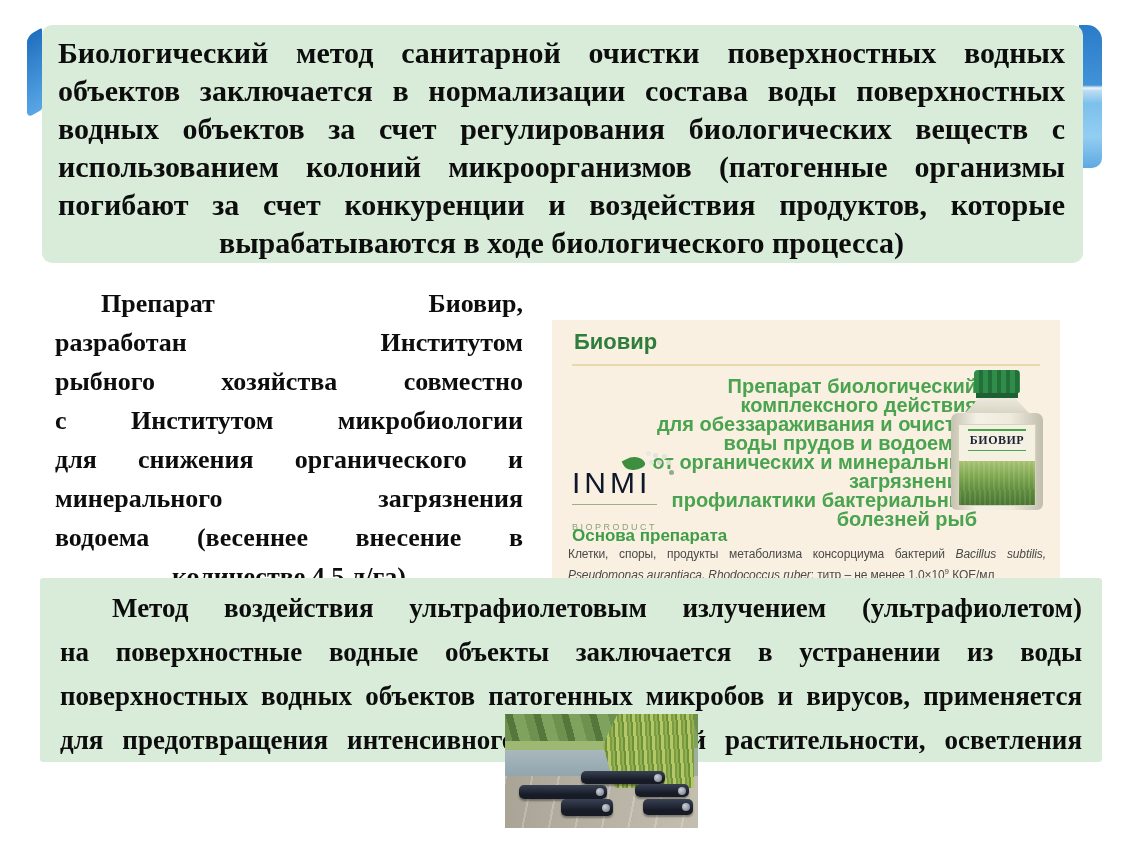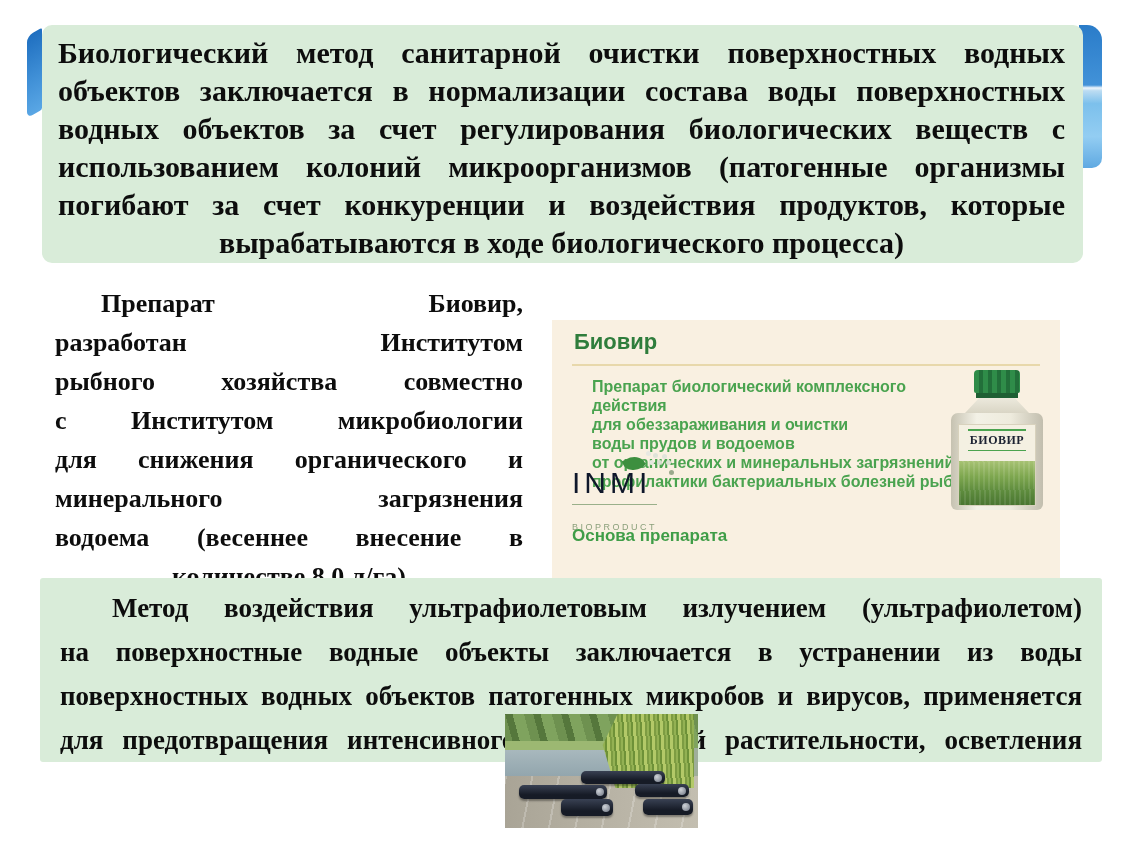--- a/index.html
+++ b/index.html
@@ -54,22 +54,22 @@
     font-weight:bold;font-size:26px;line-height:39px;color:var(--ink);
   }
 
   
   .card{
     position:absolute;left:552px;top:284px;width:508px;height:266px;
     background:var(--card-cream);font-family:"Liberation Sans", sans-serif;margin-top:36px;
   }
   .card-title{position:absolute;left:22px;top:9px;font-size:22px;font-weight:bold;color:var(--title-green);}
   .card-sep{position:absolute;left:20px;right:20px;top:44px;height:2px;background:var(--separator-tan);}
-  .card-desc{position:absolute;left:40px;top:57px;width:385px;
-    color:var(--brand-green);font-weight:bold;font-size:16px;line-height:19px;}
+  .card-desc{position:absolute;left:40px;top:57px;width:385px;text-align:right;
+    color:var(--brand-green);font-weight:bold;font-size:20px;line-height:19px;}
 
   
   .bottle{position:absolute;left:398px;top:50px;width:94px;height:140px;}
   .cap{position:absolute;left:24px;top:0;width:46px;height:23px;border-radius:4px 4px 2px 2px;
     background:repeating-linear-gradient(90deg,#2f8c49 0 5px,#226f3a 5px 9px);}
   .cap-band{position:absolute;left:26px;top:23px;width:42px;height:5px;background:#1e5f33;}
   .neck{position:absolute;left:15px;top:28px;width:64px;height:15px;
     background:linear-gradient(180deg,#ece9dc,#d9d5c5);clip-path:polygon(22% 0,78% 0,100% 100%,0 100%);}
   .bottle-body{position:absolute;left:1px;top:43px;width:92px;height:97px;border-radius:7px 7px 6px 6px;
     background:linear-gradient(90deg,#c6c2b1,#f3f1e6 28%,#eeebdd 65%,#c2beae);}
@@ -144,21 +144,21 @@
   </div>
 
   <div class="para-left">
     <div class="jtext indent">Препарат Биовир,
 разработан Институтом
 рыбного хозяйства совместно
 с Институтом микробиологии
 для снижения органического и
 минерального загрязнения
 водоема (весеннее внесение в</div>
-    <div class="lastline">количестве 8,0 л/га)</div>
+    <div class="lastline">количестве 4,5 л/га)</div>
   </div>
 
   <div class="card">
     <div class="card-title">Биовир</div>
     <div class="card-sep"></div>
 
     <div class="card-desc">
       <div>Препарат биологический комплексного действия</div>
       <div>для обеззараживания и очистки</div>
       <div>воды прудов и водоемов</div>
@@ -182,20 +182,23 @@
 
     <div class="logo">
       <div class="logo-leaf"></div>
       <div class="logo-dots"></div>
       <div class="logo-text">INMI</div>
       <div class="logo-reg"></div>
       <div class="logo-sub">BIOPRODUCT</div>
     </div>
 
     <div class="basis-h">Основа препарата</div>
+    <div class="basis-body">
+      <span>Клетки, споры, продукты метаболизма консорциума бактерий </span><span class="it">Bacillus subtilis, Pseudomonas aurantiaca, Rhodococcus ruber</span><span>; титр – не менее 1,0×10</span><sup>9</sup><span> КОЕ/мл</span>
+    </div>
   </div>
 
   <div class="box-bottom">
     <div class="jtext indent-lg">Метод воздействия ультрафиолетовым излучением (ультрафиолетом)
 на поверхностные водные объекты заключается в устранении из воды
 поверхностных водных объектов патогенных микробов и вирусов, применяется
 для предотвращения интенсивного роста водной растительности, осветления</div>
   </div>
 
   <div class="photo">

